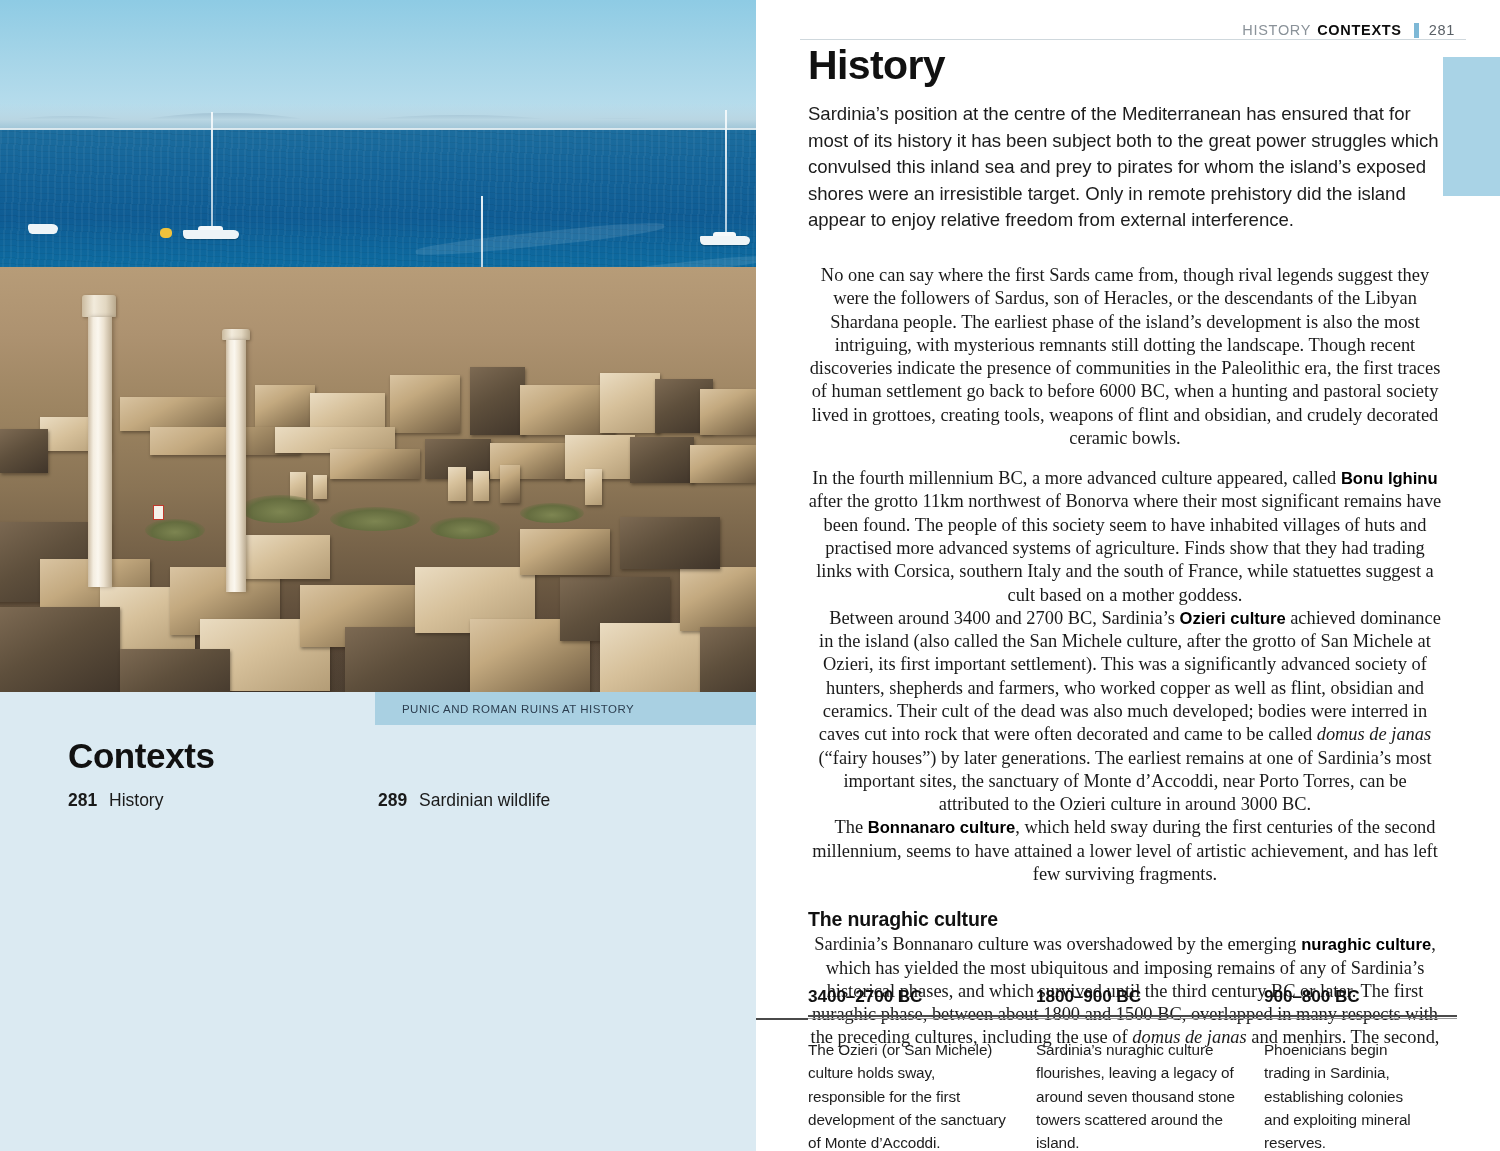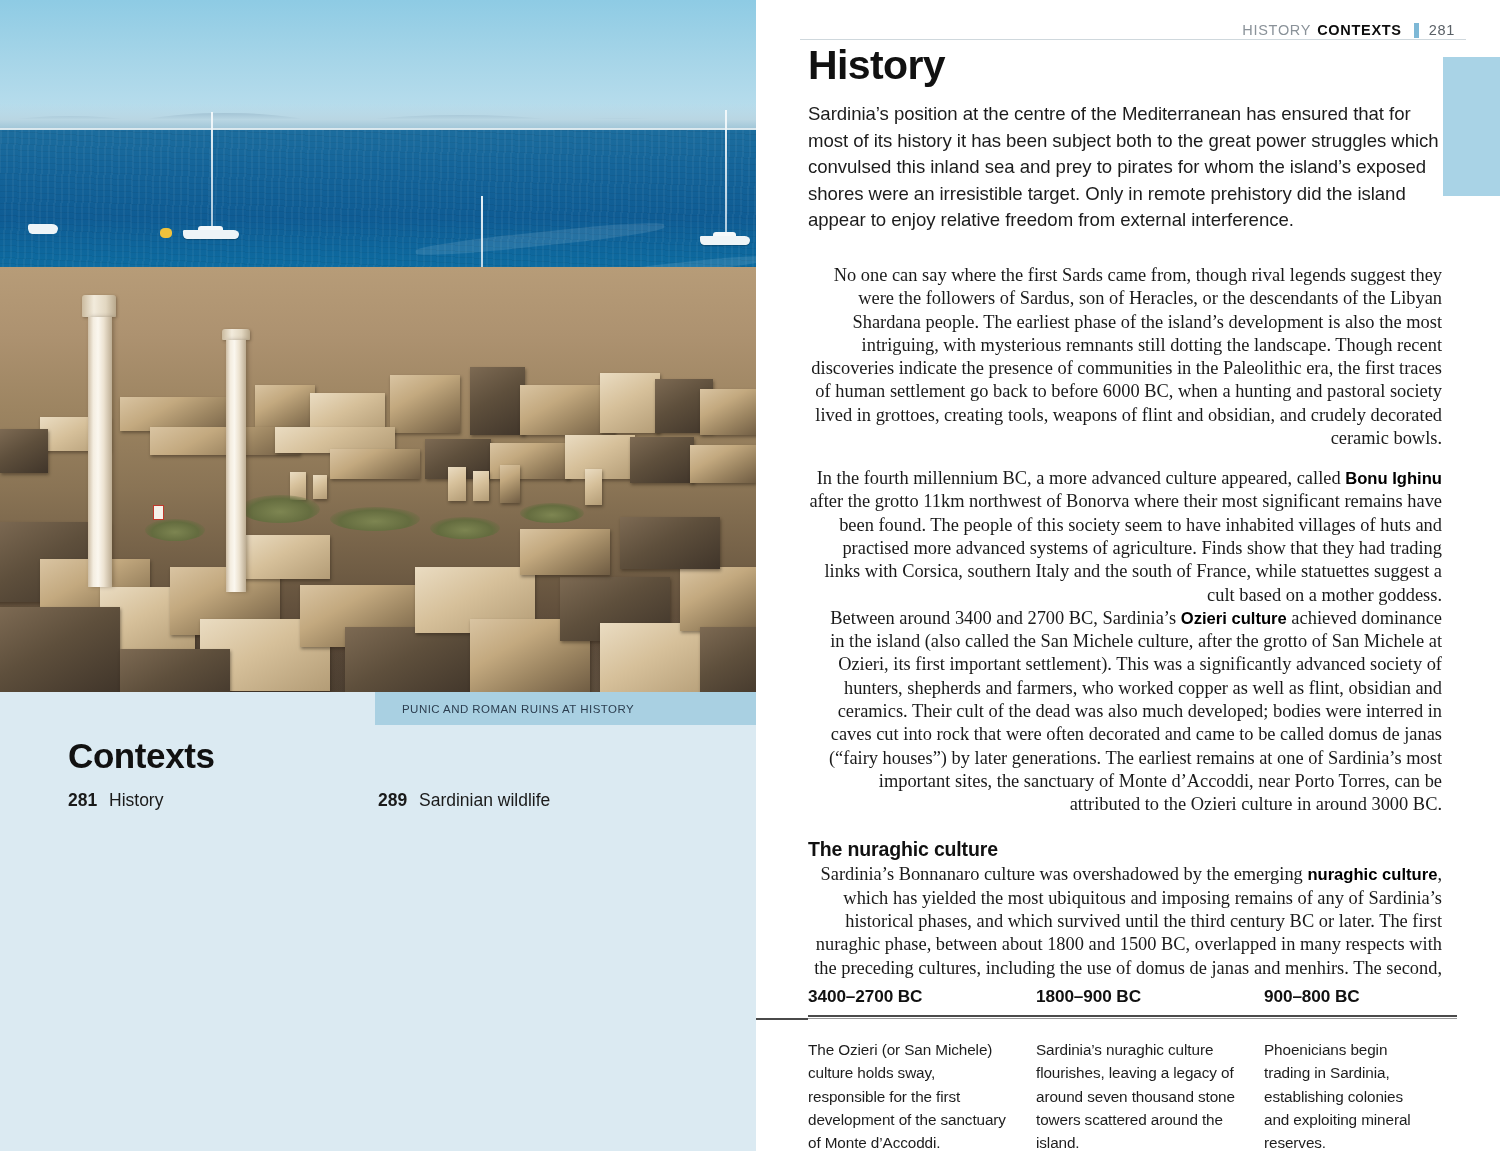--- a/index.html
+++ b/index.html
@@ -198,29 +198,29 @@
     font-size:18.6px; line-height:1.43; color:#1c1c1c;
     letter-spacing:-.05px; margin-bottom:30px;
   }
   h2.sec-head {
     font-size:19.5px; font-weight:700; color:#111;
     margin-bottom:2px; letter-spacing:-.15px;
   }
   .body-text {
     font-family:"Liberation Serif", serif;
     font-size:18.4px; line-height:1.265; color:#1a1a1a;
-    text-align:right;
+    text-align:center;
   }
   .body-text p { margin:0; }
   .body-text p.ind { text-indent:20px; }
   .body-text .term {
     font-family:"Liberation Sans", sans-serif;
     font-weight:700; font-size:16.6px; color:#000;
   }
-  .body-text .it { }
+  .body-text .it { font-style:italic; }
   .sec-gap { height:17px; }
   .sec-gap-lg { height:22px; }
 
   
   .timeline { position:absolute; left:52px; top:986px; width:649px; }
   .tl-heads { display:grid; grid-template-columns:228px 228px 1fr; }
   .tl-date { font-size:17.2px; font-weight:700; color:#111; letter-spacing:-.1px; }
   .tl-rule { height:2px; background:#4a4a4a; margin-top:8px; }
   .tl-rule-thin { height:1px; background:#9a9a9a; margin-top:1px; }
   .tl-bodies { display:grid; grid-template-columns:228px 228px 1fr; margin-top:19px; }
@@ -387,20 +387,23 @@
 
       <div class="sec-gap"></div>
 
       <div class="body-text">
         <p>
           <span>In the fourth millennium BC, a more advanced culture appeared, called </span><span class="term">Bonu Ighinu</span><span> after the grotto 11km northwest of Bonorva where their most significant remains have been found. The people of this society seem to have inhabited villages of huts and practised more advanced systems of agriculture. Finds show that they had trading links with Corsica, southern Italy and the south of France, while statuettes suggest a cult based on a mother goddess.</span>
         </p>
         <p class="ind">
           <span>Between around 3400 and 2700 BC, Sardinia’s </span><span class="term">Ozieri culture</span><span> achieved dominance in the island (also called the San Michele culture, after the grotto of San Michele at Ozieri, its first important settlement). This was a significantly advanced society of hunters, shepherds and farmers, who worked copper as well as flint, obsidian and ceramics. Their cult of the dead was also much developed; bodies were interred in caves cut into rock that were often decorated and came to be called </span><span class="it">domus de janas</span><span> (“fairy houses”) by later generations. The earliest remains at one of Sardinia’s most important sites, the sanctuary of Monte d’Accoddi, near Porto Torres, can be attributed to the Ozieri culture in around 3000 BC.</span>
         </p>
+        <p class="ind">
+          <span>The </span><span class="term">Bonnanaro culture</span><span>, which held sway during the first centuries of the second millennium, seems to have attained a lower level of artistic achievement, and has left few surviving fragments.</span>
+        </p>
       </div>
 
       <div class="sec-gap-lg"></div>
 
       <h2 class="sec-head">The nuraghic culture</h2>
       <div class="body-text">
         <p>
           <span>Sardinia’s Bonnanaro culture was overshadowed by the emerging </span><span class="term">nuraghic culture</span><span>, which has yielded the most ubiquitous and imposing remains of any of Sardinia’s historical phases, and which survived until the third century BC or later. The first nuraghic phase, between about 1800 and 1500 BC, overlapped in many respects with the preceding cultures, including the use of </span><span class="it">domus de janas</span><span> and menhirs. The second,</span>
         </p>
       </div>

